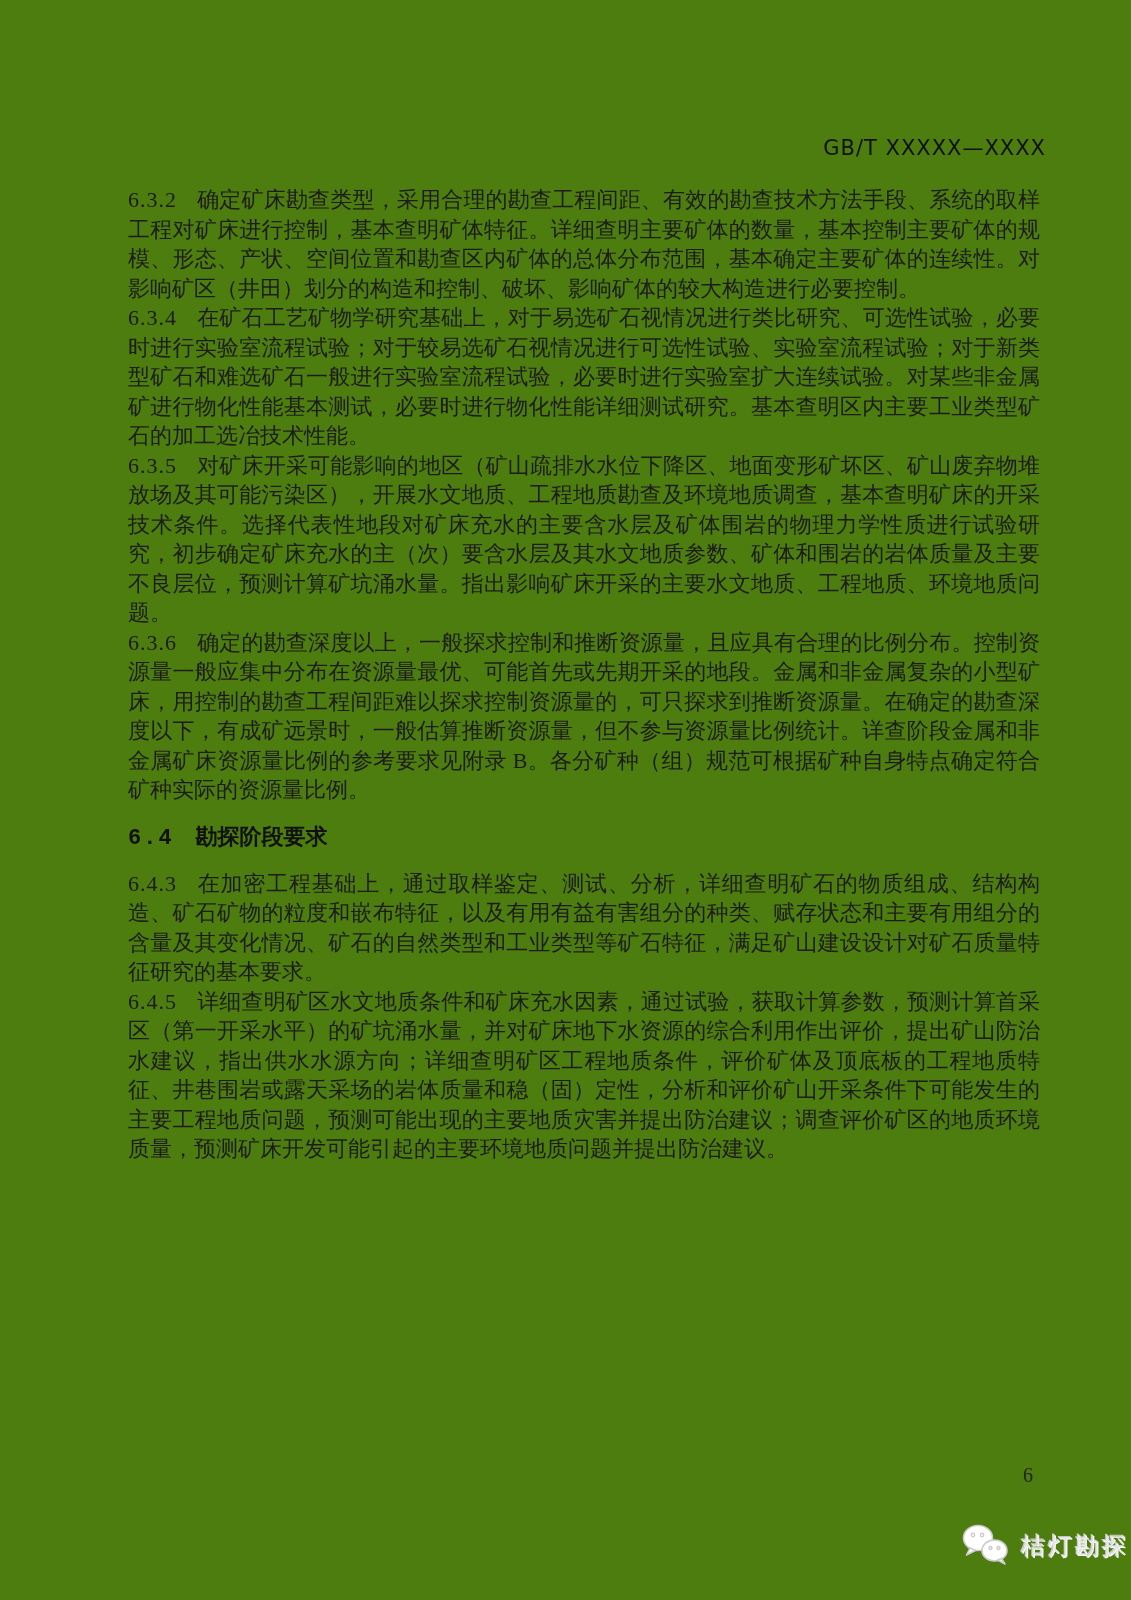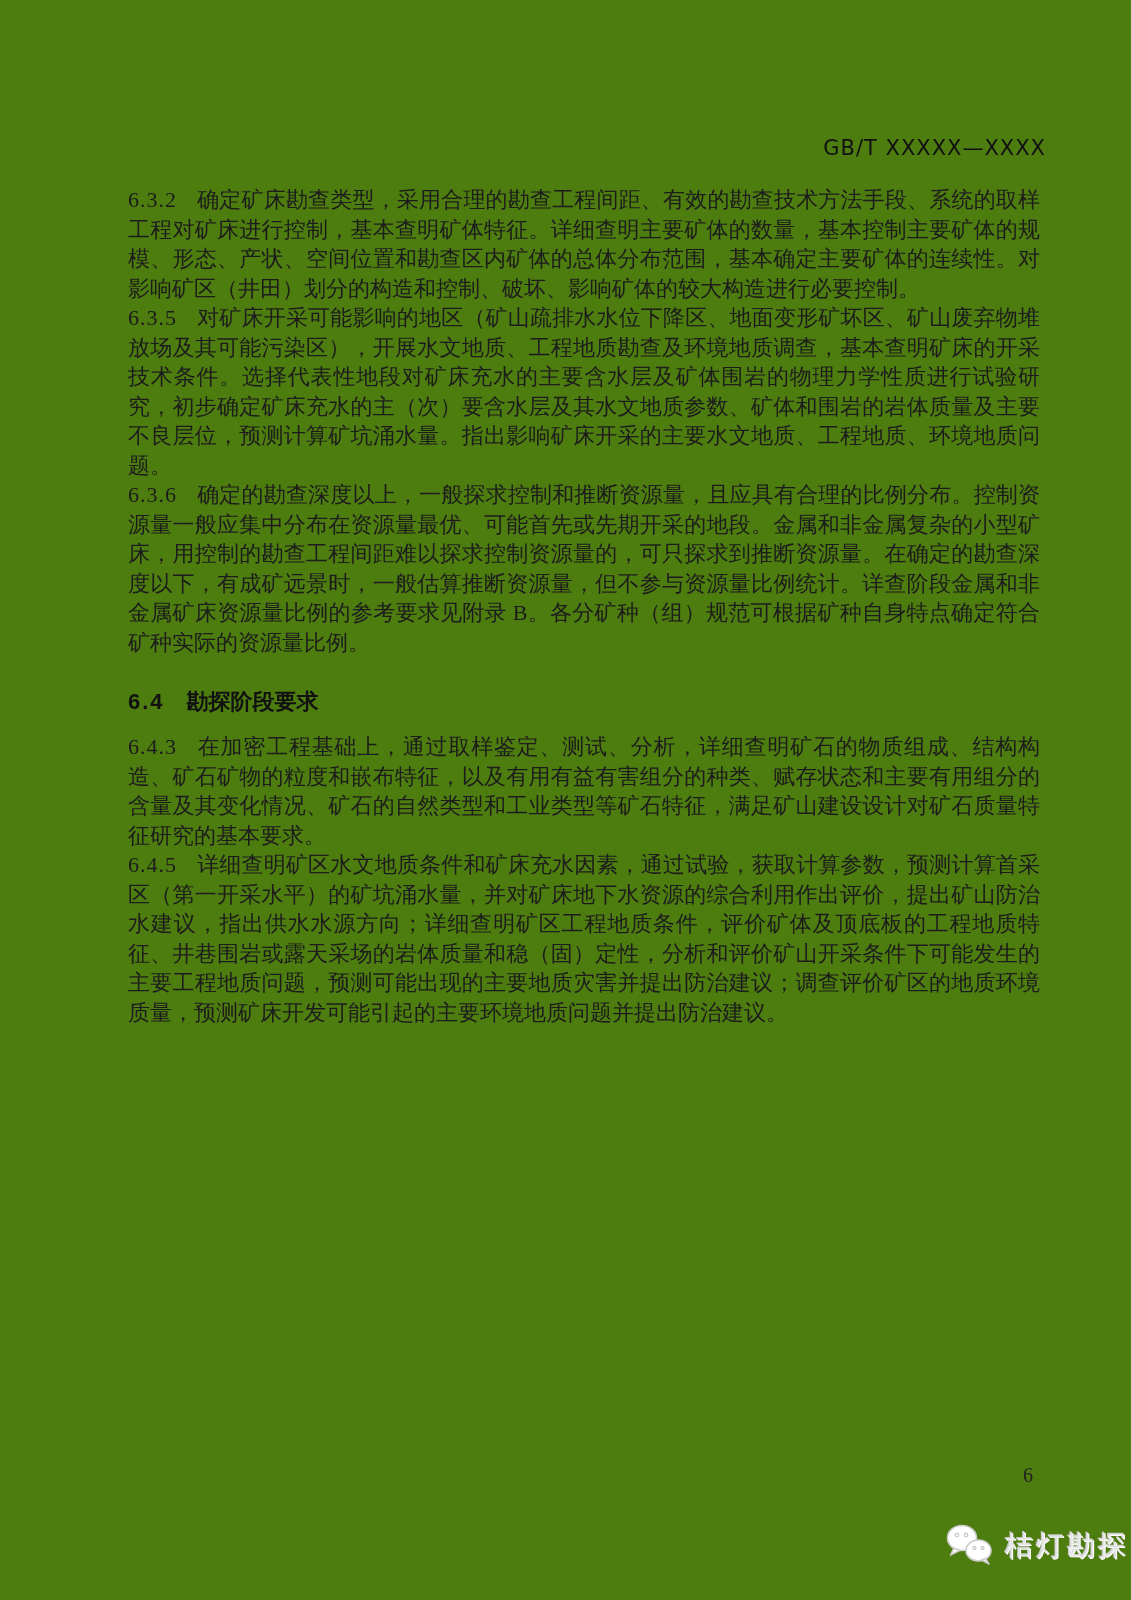--- a/index.html
+++ b/index.html
@@ -39,22 +39,22 @@
     line-height: 29.5px;
     text-align: justify;
     text-justify: inter-ideograph;
     word-break: break-all;
   }
   p.para .num {
     margin-right: 20px;
     letter-spacing: 1px;
   }
   h2.sec-heading {
-    margin: 30px 0 15px 0;
-    font-family: Liberation Sans, sans-serif;
+    margin: 19px 0 15px 0;
+    font-family: Liberation Mono, monospace;
     font-weight: bold;
     font-size: 22px;
     line-height: 30px;
     color: #111111;
   }
   h2.sec-heading .num {
     margin-right: 22px;
     letter-spacing: 2px;
   }
   .page-number {
@@ -72,39 +72,40 @@
     align-items: center;
     gap: 8px;
   }
   .watermark-icon {
     width: 54px;
     height: 44px;
     flex: 0 0 auto;
   }
   .watermark-text {
     font-family: "Liberation Sans", "DejaVu Sans", sans-serif;
-    font-size: 28px;
+    font-size: 24px;
     letter-spacing: 3px;
     color: #e6e6e6;
     text-shadow: 1px 1px 0 #ffffff, -1px -1px 0 #c6c6c6;
     white-space: nowrap;
   }
 </style>
 </head>
 <body>
 
 <div class="page">
 
   <div class="doc-header">GB/T XXXXX—XXXX</div>
 
   <div class="content">
 
     <p class="para"><span class="num">6.3.2</span><span>确定矿床勘查类型，采用合理的勘查工程间距、有效的勘查技术方法手段、系统的取样工程对矿床进行控制，基本查明矿体特征。详细查明主要矿体的数量，基本控制主要矿体的规模、形态、产状、空间位置和勘查区内矿体的总体分布范围，基本确定主要矿体的连续性。对影响矿区（井田）划分的构造和控制、破坏、影响矿体的较大构造进行必要控制。</span></p>
 
 
+    <p class="para"><span class="num">6.3.4</span><span>在矿石工艺矿物学研究基础上，对于易选矿石视情况进行类比研究、可选性试验，必要时进行实验室流程试验；对于较易选矿石视情况进行可选性试验、实验室流程试验；对于新类型矿石和难选矿石一般进行实验室流程试验，必要时进行实验室扩大连续试验。对某些非金属矿进行物化性能基本测试，必要时进行物化性能详细测试研究。基本查明区内主要工业类型矿石的加工选冶技术性能。</span></p>
 
     <p class="para"><span class="num">6.3.5</span><span>对矿床开采可能影响的地区（矿山疏排水水位下降区、地面变形矿坏区、矿山废弃物堆放场及其可能污染区），开展水文地质、工程地质勘查及环境地质调查，基本查明矿床的开采技术条件。选择代表性地段对矿床充水的主要含水层及矿体围岩的物理力学性质进行试验研究，初步确定矿床充水的主（次）要含水层及其水文地质参数、矿体和围岩的岩体质量及主要不良层位，预测计算矿坑涌水量。指出影响矿床开采的主要水文地质、工程地质、环境地质问题。</span></p>
 
     <p class="para"><span class="num">6.3.6</span><span>确定的勘查深度以上，一般探求控制和推断资源量，且应具有合理的比例分布。控制资源量一般应集中分布在资源量最优、可能首先或先期开采的地段。金属和非金属复杂的小型矿床，用控制的勘查工程间距难以探求控制资源量的，可只探求到推断资源量。在确定的勘查深度以下，有成矿远景时，一般估算推断资源量，但不参与资源量比例统计。详查阶段金属和非金属矿床资源量比例的参考要求见附录 B。各分矿种（组）规范可根据矿种自身特点确定符合矿种实际的资源量比例。</span></p>
 
     <h2 class="sec-heading"><span class="num">6.4</span><span>勘探阶段要求</span></h2>
 
 
 
     <p class="para"><span class="num">6.4.3</span><span>在加密工程基础上，通过取样鉴定、测试、分析，详细查明矿石的物质组成、结构构造、矿石矿物的粒度和嵌布特征，以及有用有益有害组分的种类、赋存状态和主要有用组分的含量及其变化情况、矿石的自然类型和工业类型等矿石特征，满足矿山建设设计对矿石质量特征研究的基本要求。</span></p>

